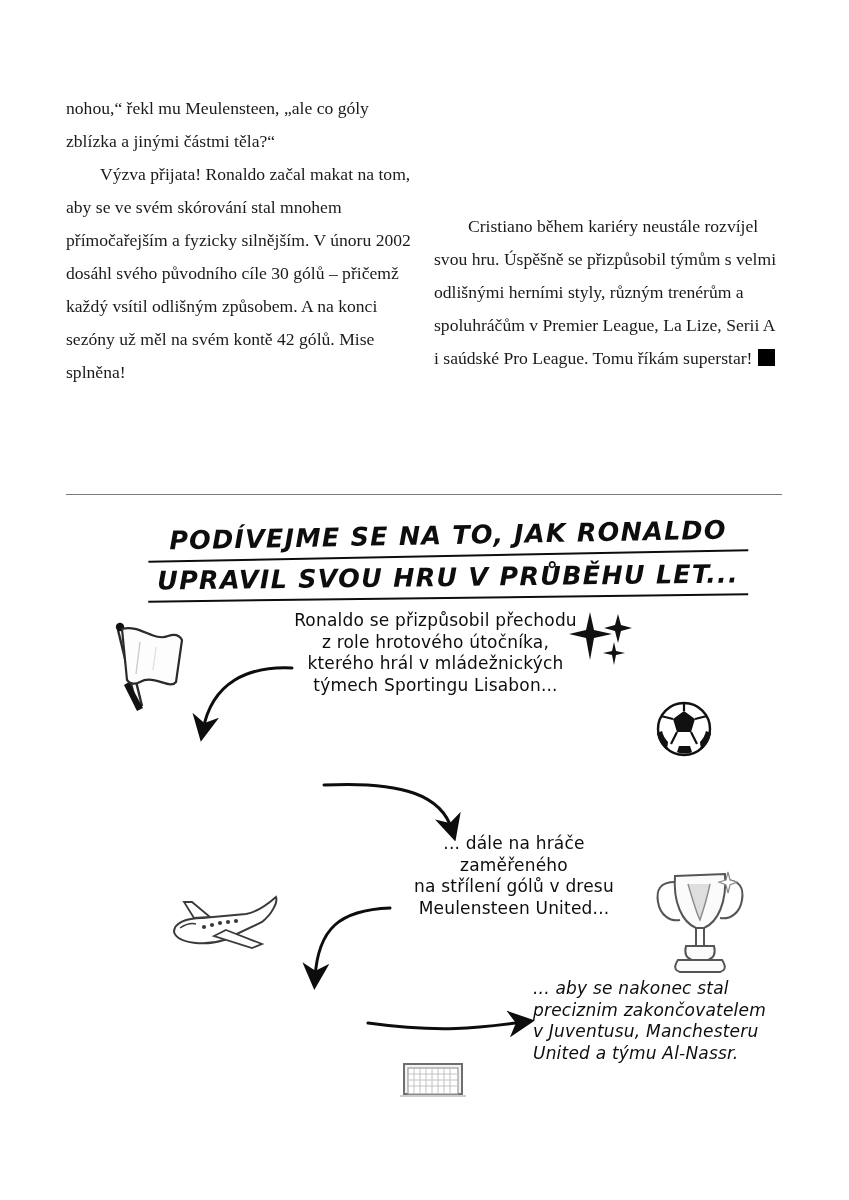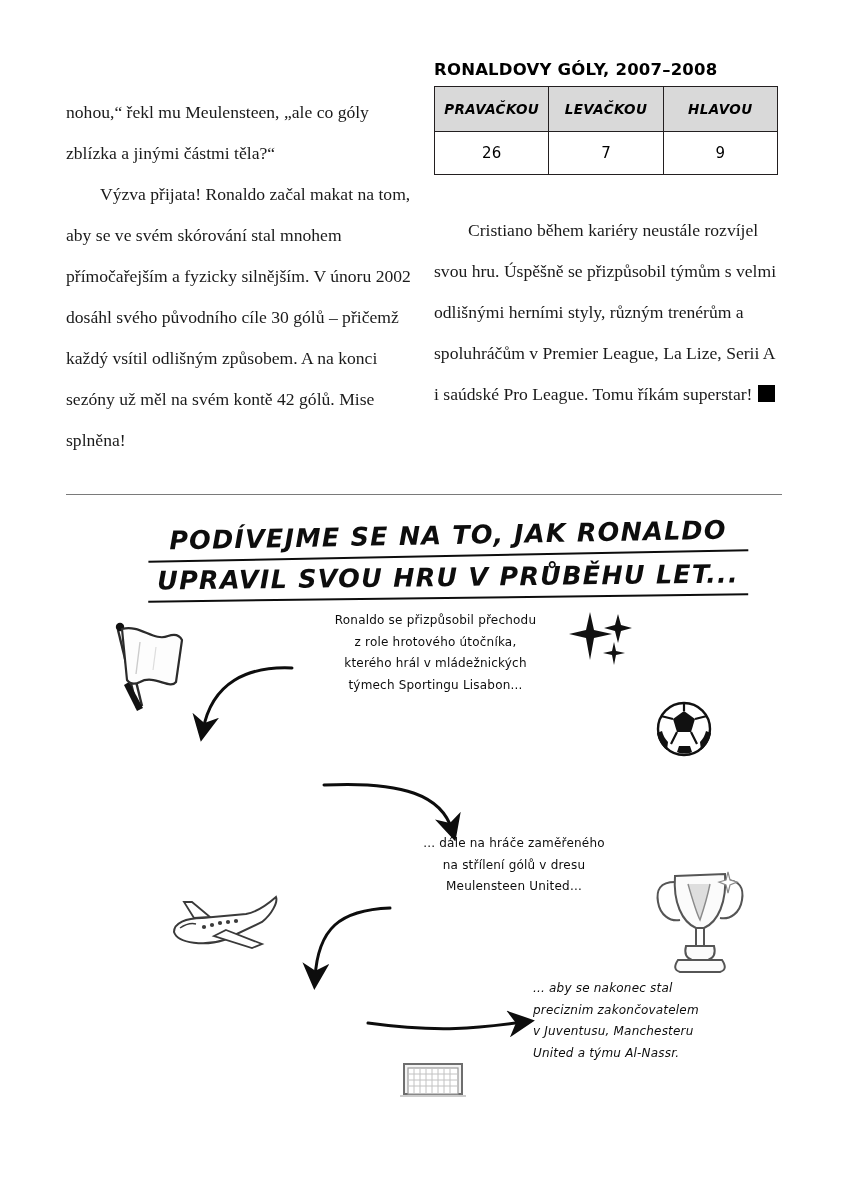--- a/index.html
+++ b/index.html
@@ -15,21 +15,21 @@
     overflow: hidden;
     font-family: "Liberation Serif", serif;
     color: #111111;
   }
 
   
   .col {
     position: absolute;
     font-family: "Liberation Serif", serif;
     font-size: 17.6px;
-    line-height: 41px;
+    line-height: 33px;
     color: #1a1a1a;
     text-align: left;
   }
   .col p { margin: 0; }
   .col p.indent { text-indent: 34px; }
 
   #left-col  { left: 66px;  top: 92px;  width: 352px; }
   #right-col { left: 434px; top: 210px; width: 344px; }
 
   .endmark {
@@ -104,21 +104,21 @@
     height: 700px;
   }
   #flow-svg {
     position: absolute;
     left: 0;
     top: 0;
   }
   .hand {
     position: absolute;
     font-family: "DejaVu Sans", sans-serif;
-    font-size: 12px;
+    font-size: 17px;
     line-height: 21.5px;
     color: #0d0d0d;
     white-space: pre-line;
     letter-spacing: 0.2px;
   }
   .hand.center { text-align: center; }
   .hand.left { text-align: left; }
 
   #headline {
     position: absolute;
@@ -160,39 +160,20 @@
 </head>
 <body>
 
 <div id="page">
 
   <div class="col" id="left-col">
     <p>nohou,“ řekl mu Meulensteen, „ale co góly zblízka a jinými částmi těla?“</p>
     <p class="indent">Výzva přijata! Ronaldo začal makat na tom, aby se ve svém skórování stal mnohem přímočařejším a fyzicky silnějším. V únoru 2002 dosáhl svého původního cíle 30 gólů – přičemž každý vsítil odlišným způsobem. A na konci sezóny už měl na svém kontě 42 gólů. Mise splněna!</p>
   </div>
 
-  <div id="stats-block">
-    <div id="stats-title">RONALDOVY GÓLY, 2007–2008</div>
-    <table id="stats-table">
-      <thead>
-        <tr>
-          <th>PRAVAČKOU</th>
-          <th>LEVAČKOU</th>
-          <th>HLAVOU</th>
-        </tr>
-      </thead>
-      <tbody>
-        <tr>
-          <td>26</td>
-          <td>7</td>
-          <td>9</td>
-        </tr>
-      </tbody>
-    </table>
-  </div>
 
   <div class="col" id="right-col">
     <p class="indent"><span>Cristiano během kariéry neustále rozvíjel svou hru. Úspěšně se přizpůsobil týmům s velmi odlišnými herními styly, různým trenérům a spoluhráčům v Premier League, La Lize, Serii A i saúdské Pro League. Tomu říkám superstar!</span><span class="endmark"></span></p>
   </div>
 
   <div id="divider"></div>
 
   <div id="flow">
 
     <div id="headline">

